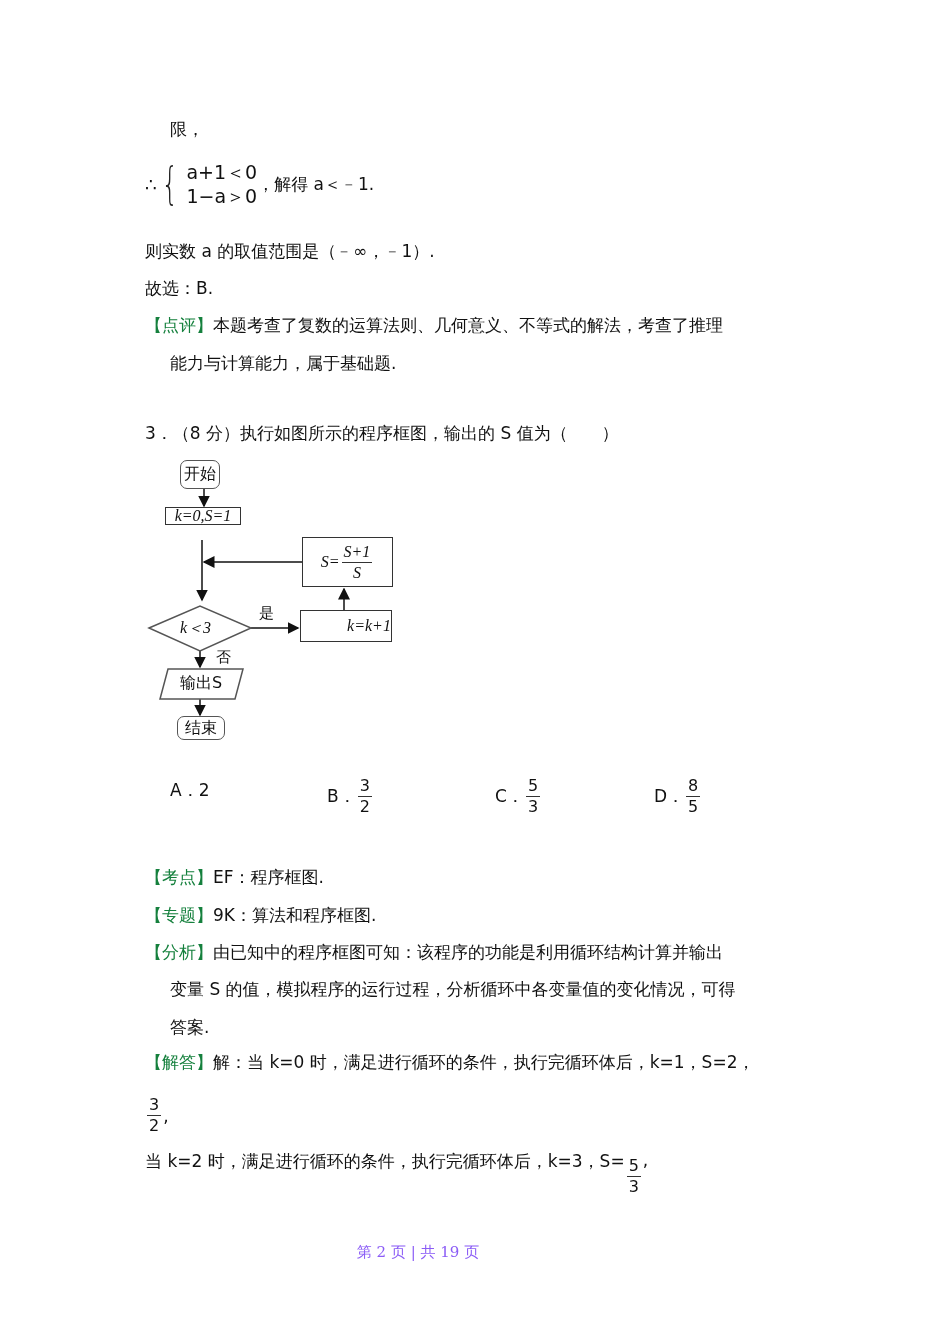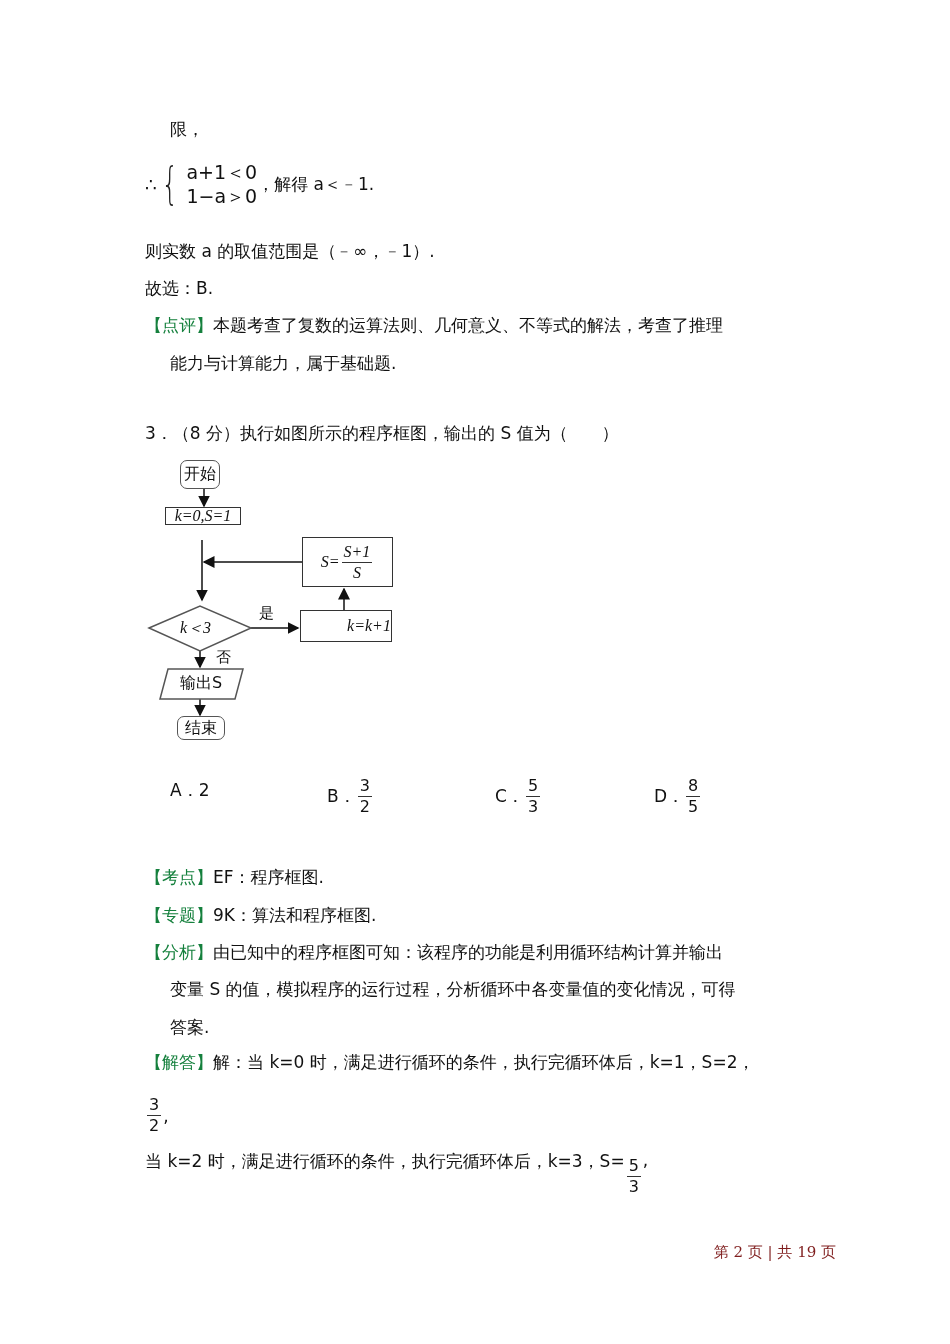--- a/index.html
+++ b/index.html
@@ -13,21 +13,21 @@
   .ital { font-family: "Liberation Serif", "DejaVu Serif", serif; font-style: italic; }
   .serif { font-family: "Liberation Serif", "DejaVu Serif", serif; }
   .frac { display: inline-flex; flex-direction: column; align-items: center; vertical-align: middle; line-height: 1; font-size: 16px; margin: 8px 2px; }
   .frac .num { padding: 0 2px 2px; border-bottom: 1px solid #333; }
   .frac .den { padding-top: 2px; }
   .brace-sys { display: inline-flex; align-items: center; vertical-align: middle; }
   .brace { font-size: 44px; line-height: 1; font-weight: 200; color: #222; margin-right: 2px; transform: scaleX(0.6); display: inline-block; }
   .sys-lines { display: flex; flex-direction: column; font-size: 19px; line-height: 24px; }
   .fc-box { position: absolute; border: 1.5px solid #333; background: #fff; box-sizing: border-box; display: flex; align-items: center; justify-content: center; font-size: 16px; }
   .fc-term { border-radius: 7px; border: 1.8px solid #555; }
-  .footer { position: absolute; left: 0; width: 836px; top: 1243px; text-align: right; font-size: 15px; color: #7f1d1d; font-family: "DejaVu Serif", serif; }
+  .footer { position: absolute; left: 0; width: 836px; top: 1243px; text-align: center; font-size: 15px; color: #8b5cf6; font-family: "DejaVu Serif", serif; }
 </style>
 </head>
 <body>
 
 <div class="abs" style="left:170px; top:118px;">限，</div>
 
 <div class="abs" style="left:145px; top:160px; display:flex; align-items:center;">
   <span style="font-size:18px;">∴</span>
   <span class="brace-sys">
     <span class="brace">{</span>

